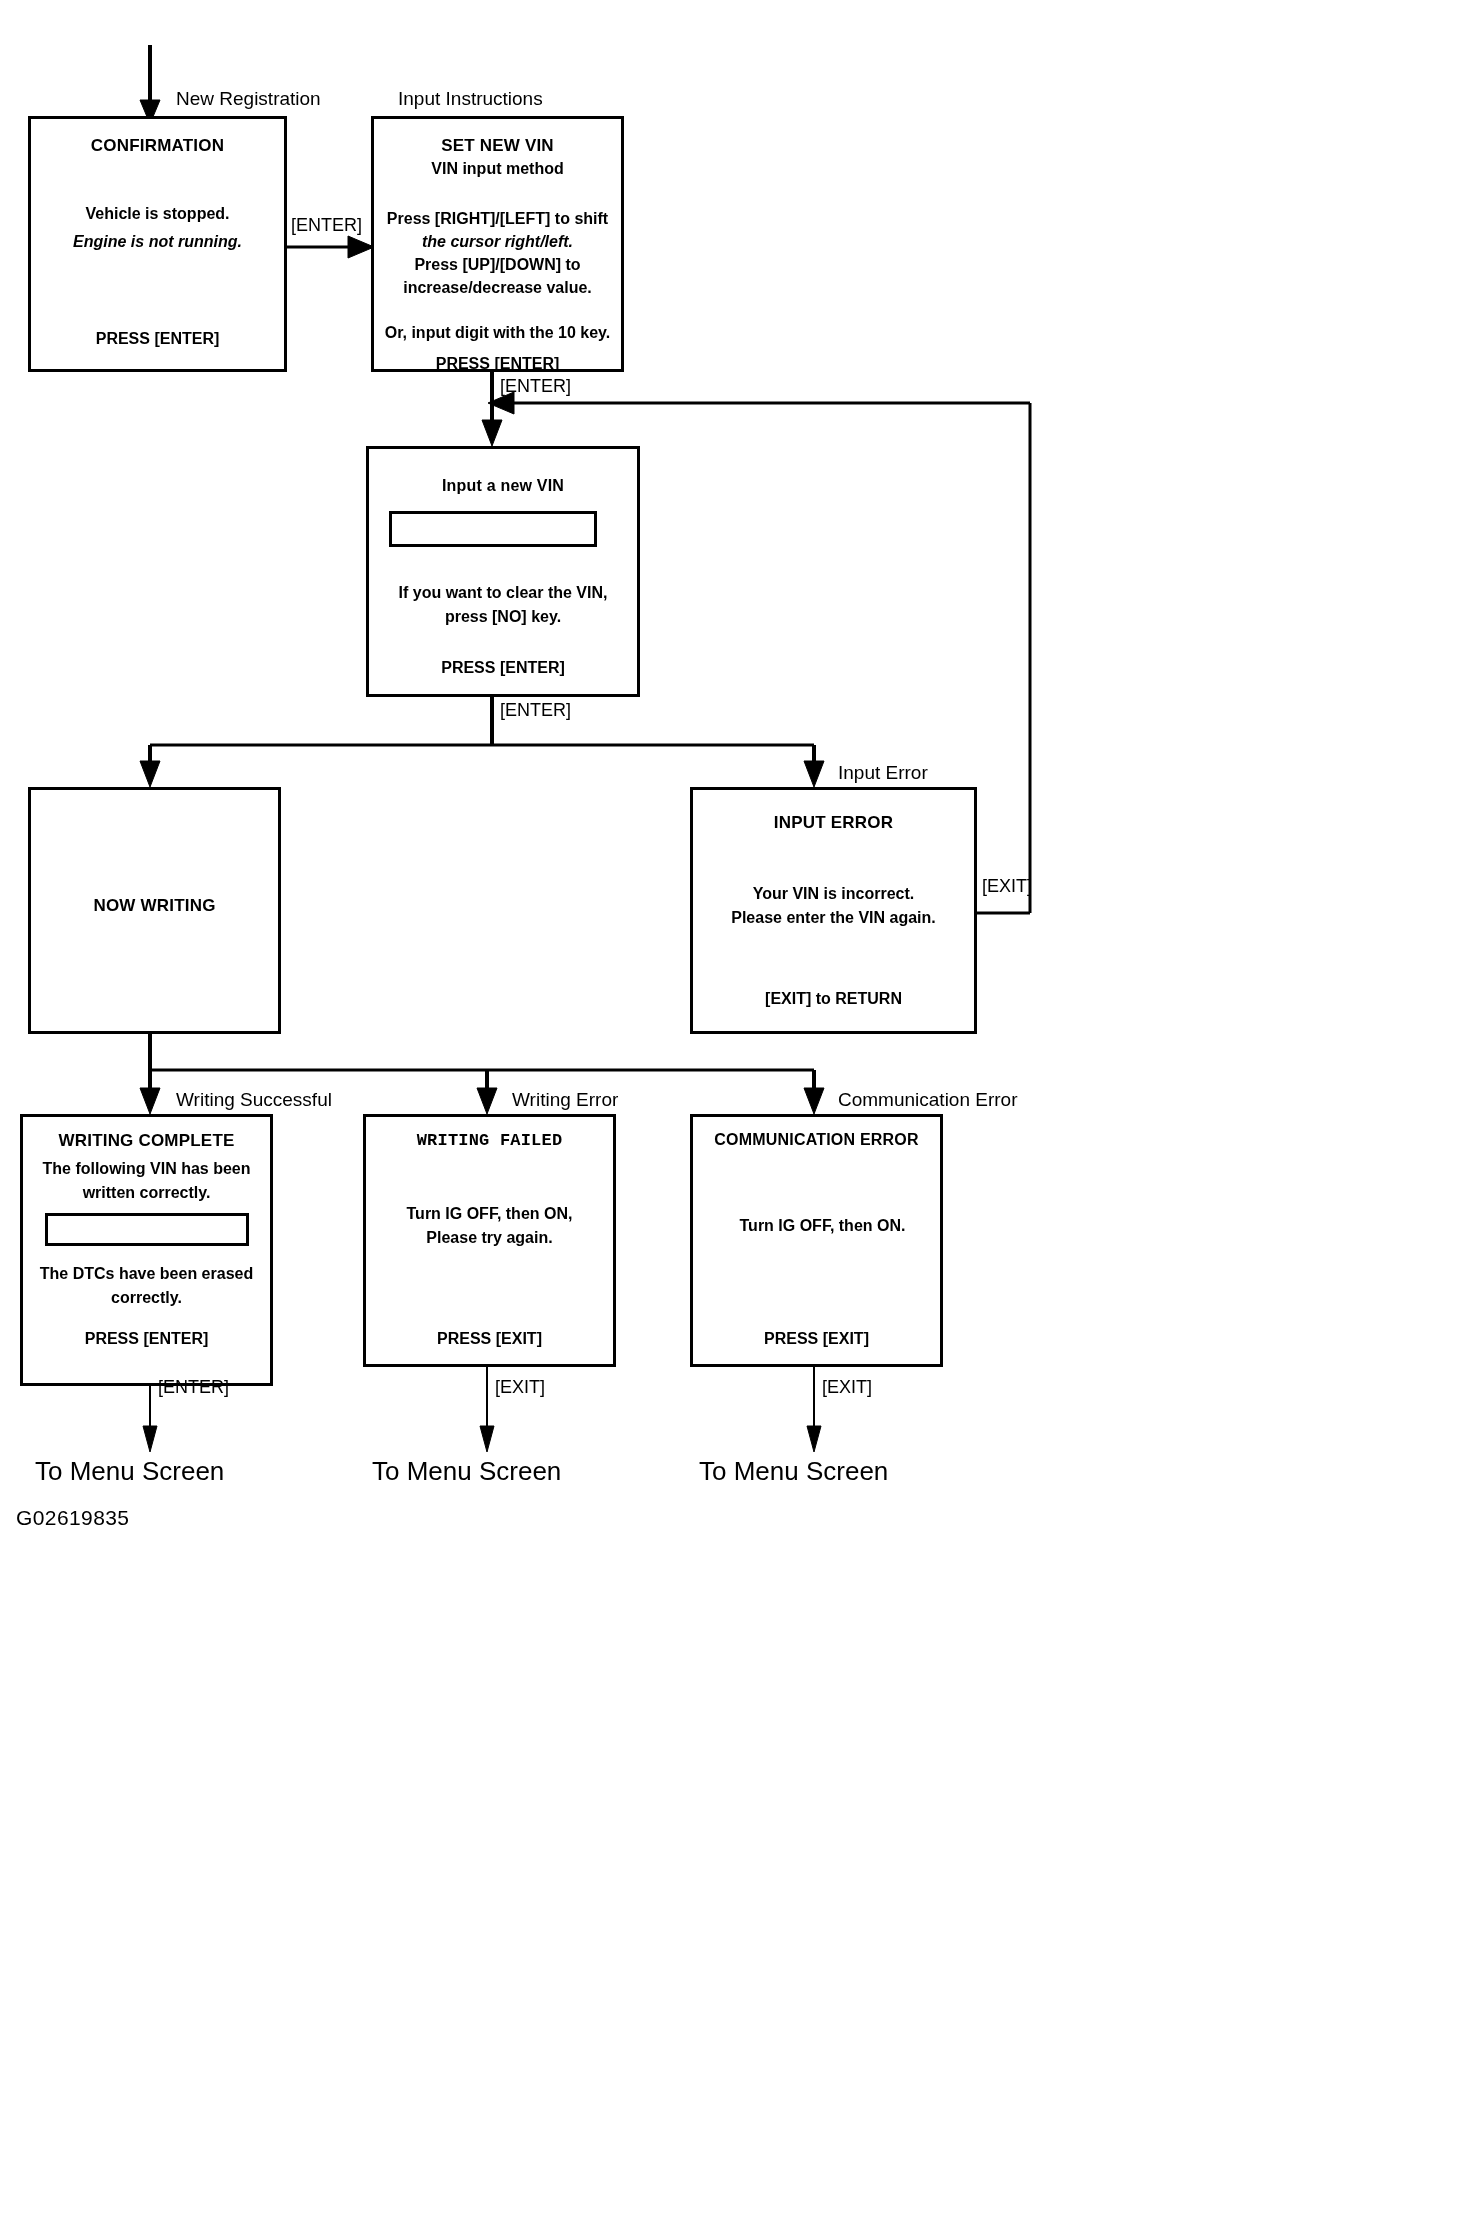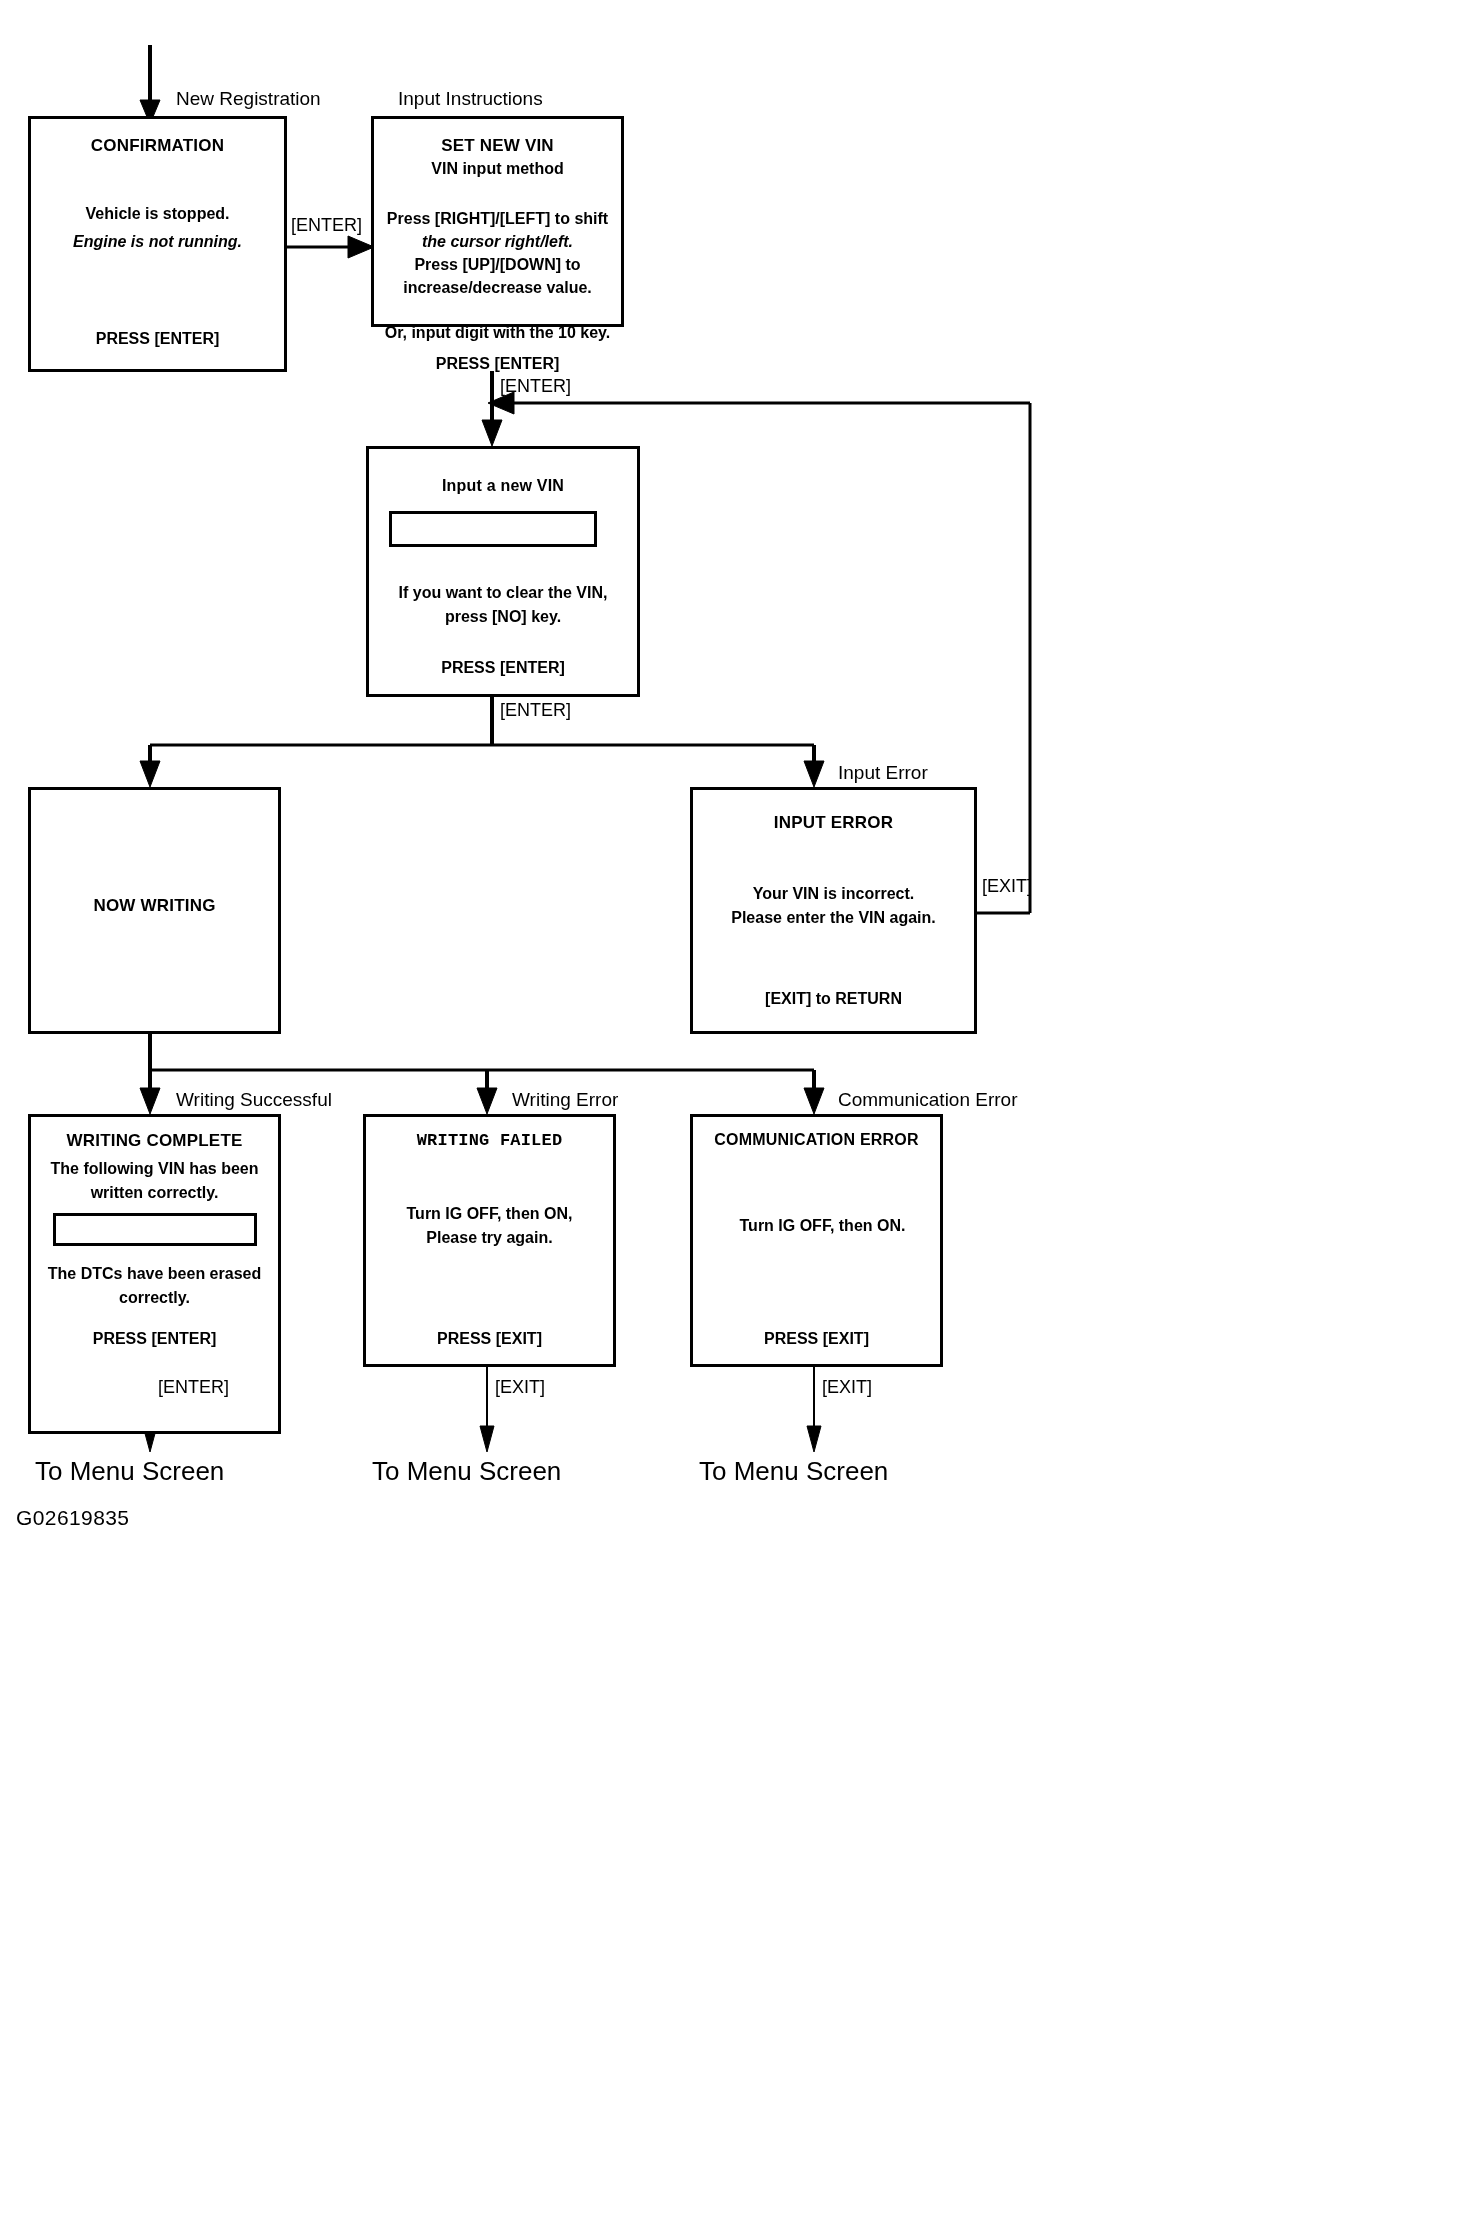--- a/index.html
+++ b/index.html
@@ -147,21 +147,21 @@
 
   <div class="screen-box" style="left:28px; top:116px; width:259px; height:256px;">
     <div class="scr-title" style="top:17px;">CONFIRMATION</div>
     <div class="scr-line" style="top:86px;">Vehicle is stopped.</div>
     <div class="scr-line ital" style="top:114px;">Engine is not running.</div>
     <div class="scr-foot" style="top:211px;">PRESS [ENTER]</div>
   </div>
 
   <div class="edge-label" style="left:291px; top:215px;">[ENTER]</div>
 
-  <div class="screen-box" style="left:371px; top:116px; width:253px; height:211px;">
+  <div class="screen-box" style="left:371px; top:116px; width:253px; height:256px;">
     <div class="scr-title" style="top:17px;">SET NEW VIN</div>
     <div class="scr-line ital" style="top:41px; font-style:normal;">VIN input method</div>
     <div class="scr-line" style="top:91px;">Press [RIGHT]/[LEFT] to shift</div>
     <div class="scr-line ital" style="top:114px;">the cursor right/left.</div>
     <div class="scr-line" style="top:137px;">Press [UP]/[DOWN] to</div>
     <div class="scr-line" style="top:160px;">increase/decrease value.</div>
     <div class="scr-line" style="top:205px;">Or, input digit with the 10 key.</div>
     <div class="scr-foot" style="top:236px;">PRESS [ENTER]</div>
   </div>
 
@@ -183,21 +183,21 @@
 
   <div class="screen-box" style="left:690px; top:787px; width:287px; height:247px;">
     <div class="scr-title" style="top:23px;">INPUT ERROR</div>
     <div class="scr-line" style="top:95px;">Your VIN is incorrect.</div>
     <div class="scr-line" style="top:119px;">Please enter the VIN again.</div>
     <div class="scr-foot" style="top:200px;">[EXIT] to RETURN</div>
   </div>
 
   <div class="edge-label" style="left:982px; top:876px;">[EXIT]</div>
 
-  <div class="screen-box" style="left:28px; top:1114px; width:253px; height:320px;">
+  <div class="screen-box" style="left:20px; top:1114px; width:253px; height:272px;">
     <div class="scr-title" style="top:14px;">WRITING COMPLETE</div>
     <div class="scr-line" style="top:43px;">The following VIN has been</div>
     <div class="scr-line" style="top:67px;">written correctly.</div>
     <div class="vin-field" style="left:22px; top:96px; width:204px; height:33px;"></div>
     <div class="scr-line" style="top:148px;">The DTCs have been erased</div>
     <div class="scr-line" style="top:172px;">correctly.</div>
     <div class="scr-foot" style="top:213px;">PRESS [ENTER]</div>
   </div>
 
   <div class="screen-box" style="left:363px; top:1114px; width:253px; height:253px;">

